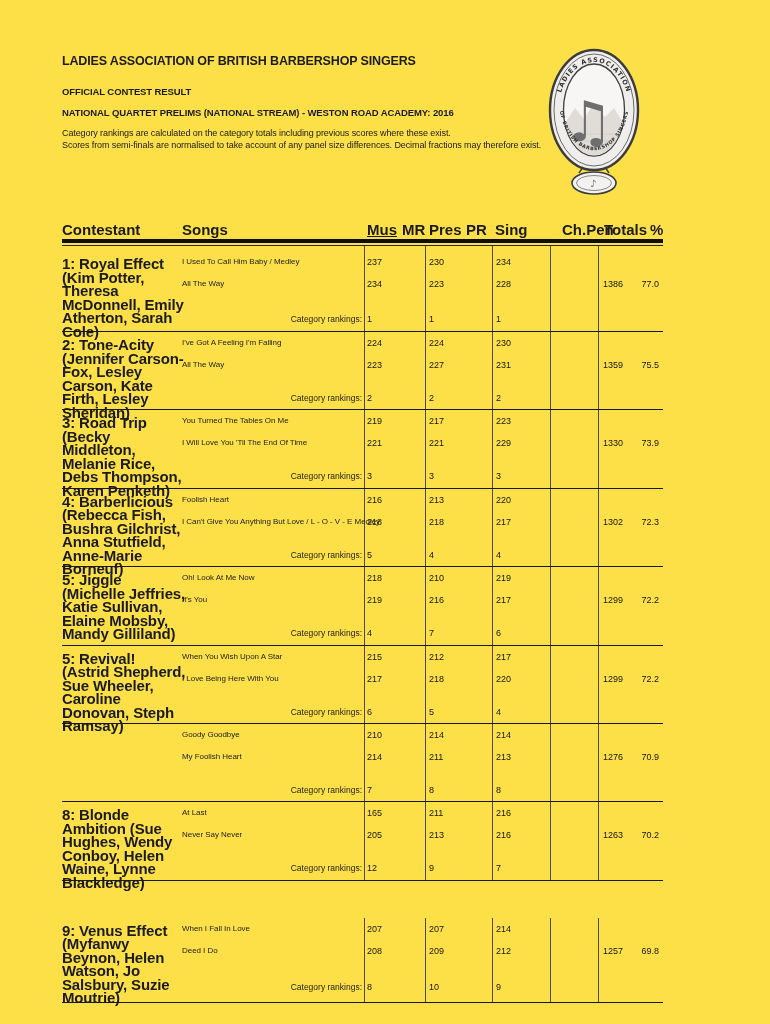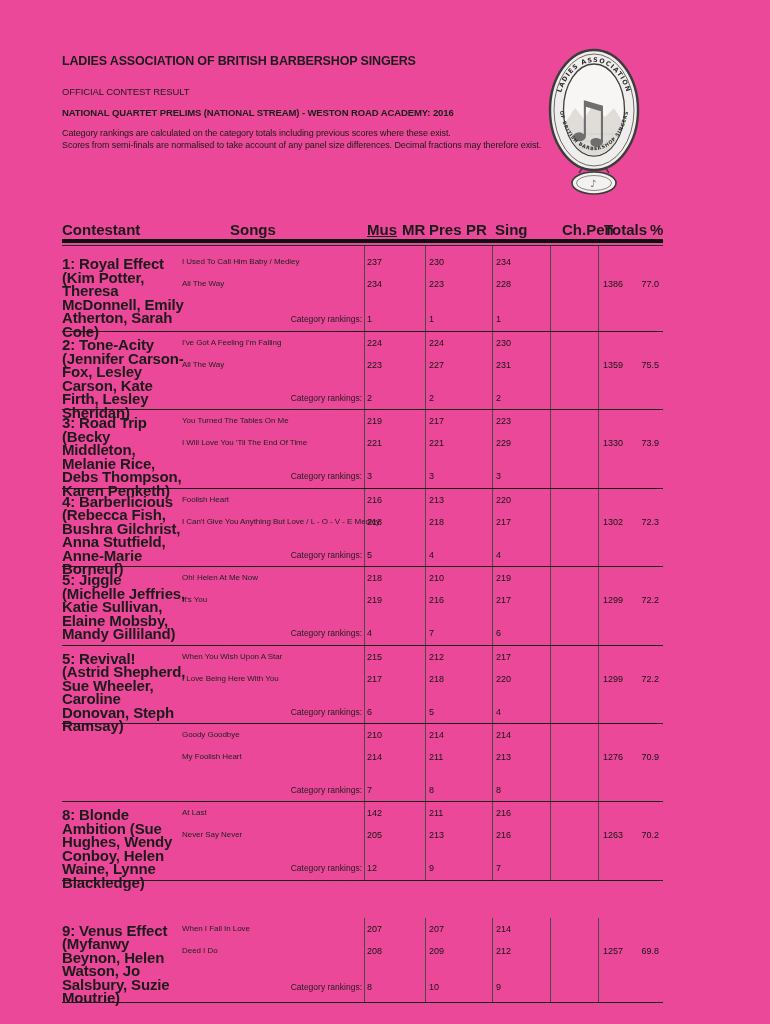--- a/index.html
+++ b/index.html
@@ -1,31 +1,31 @@
 <!DOCTYPE html>
 <html><head>
 <meta charset="utf-8">
 <style>
   html,body{margin:0;padding:0;background:#fff;}
   .page{
-    position:relative;width:770px;height:1024px;background:#ec4899;overflow:hidden;
+    position:relative;width:770px;height:1024px;background:#fde047;overflow:hidden;
     color:#1b1b1b;font-family:"Liberation Sans","DejaVu Sans",sans-serif;
   }
   .abs{position:absolute;}
   #title{left:62px;top:54px;font-size:12.5px;font-weight:700;letter-spacing:-0.15px;white-space:nowrap;}
-  #official{left:62px;top:86px;font-size:9.5px;font-weight:400;letter-spacing:-0.1px;}
+  #official{left:62px;top:86px;font-size:9.5px;font-weight:700;letter-spacing:-0.1px;}
   #contest{left:62px;top:107px;font-size:9.5px;font-weight:700;letter-spacing:-0.1px;text-align:center;}
   #notes{left:62px;top:128px;font-size:9px;line-height:11.6px;letter-spacing:-0.1px;width:480px;}
   #logo{left:547px;top:46px;}
 
   #table{left:62px;top:219px;width:601px;}
   .thead{position:relative;height:19px;font-size:15px;font-weight:700;}
   .thead span{position:absolute;top:2px;white-space:nowrap;}
   .h-contestant{left:0;}
-  .h-songs{left:120px;margin-left:48px;}
+  .h-songs{left:120px;}
   .h-mus{left:305px;text-decoration:underline;}
   .h-mr{left:340px;}
   .h-pres{left:367px;}
   .h-pr{left:404px;}
   .h-sing{left:433px;}
   .h-chpen{left:500px;}
   .h-totals{left:542px;}
   .h-pct{left:588px;}
   .rule-thick{height:3.5px;background:#0e0e0e;margin-top:1px;}
   .rule-thin{height:1px;background:#2b2b2b;margin-top:2.5px;}
@@ -204,21 +204,21 @@
       <div class="c num rpres">4</div>
       <div class="c num rsing">4</div>
     </div>
         <div class="trow">
       <span class="vline v1"></span>
       <span class="vline v2"></span>
       <span class="vline v3"></span>
       <span class="vline v4"></span>
       <span class="vline v5"></span>
       <div class="c contestant">5: Jiggle  (Michelle Jeffries, Katie Sullivan, Elaine Mobsby, Mandy Gilliland)</div>
-      <div class="c song s1">Oh! Helen At Me Now</div>
+      <div class="c song s1">Oh! Look At Me Now</div>
       <div class="c num m1">218</div>
       <div class="c num p1">210</div>
       <div class="c num g1">219</div>
       <div class="c song s2">It's You</div>
       <div class="c num m2">219</div>
       <div class="c num p2">216</div>
       <div class="c num g2">217</div>
       <div class="c num total">1299</div>
       <div class="c num pct">72.2</div>
       <div class="c rank-label">Category rankings:</div>
@@ -270,21 +270,21 @@
       <div class="c num rsing">8</div>
     </div>
         <div class="trow">
       <span class="vline v1"></span>
       <span class="vline v2"></span>
       <span class="vline v3"></span>
       <span class="vline v4"></span>
       <span class="vline v5"></span>
       <div class="c contestant">8: Blonde Ambition  (Sue Hughes, Wendy Conboy, Helen Waine, Lynne Blackledge)</div>
       <div class="c song s1">At Last</div>
-      <div class="c num m1">142</div>
+      <div class="c num m1">165</div>
       <div class="c num p1">211</div>
       <div class="c num g1">216</div>
       <div class="c song s2">Never Say Never</div>
       <div class="c num m2">205</div>
       <div class="c num p2">213</div>
       <div class="c num g2">216</div>
       <div class="c num total">1263</div>
       <div class="c num pct">70.2</div>
       <div class="c rank-label">Category rankings:</div>
       <div class="c num rmus">12</div>

